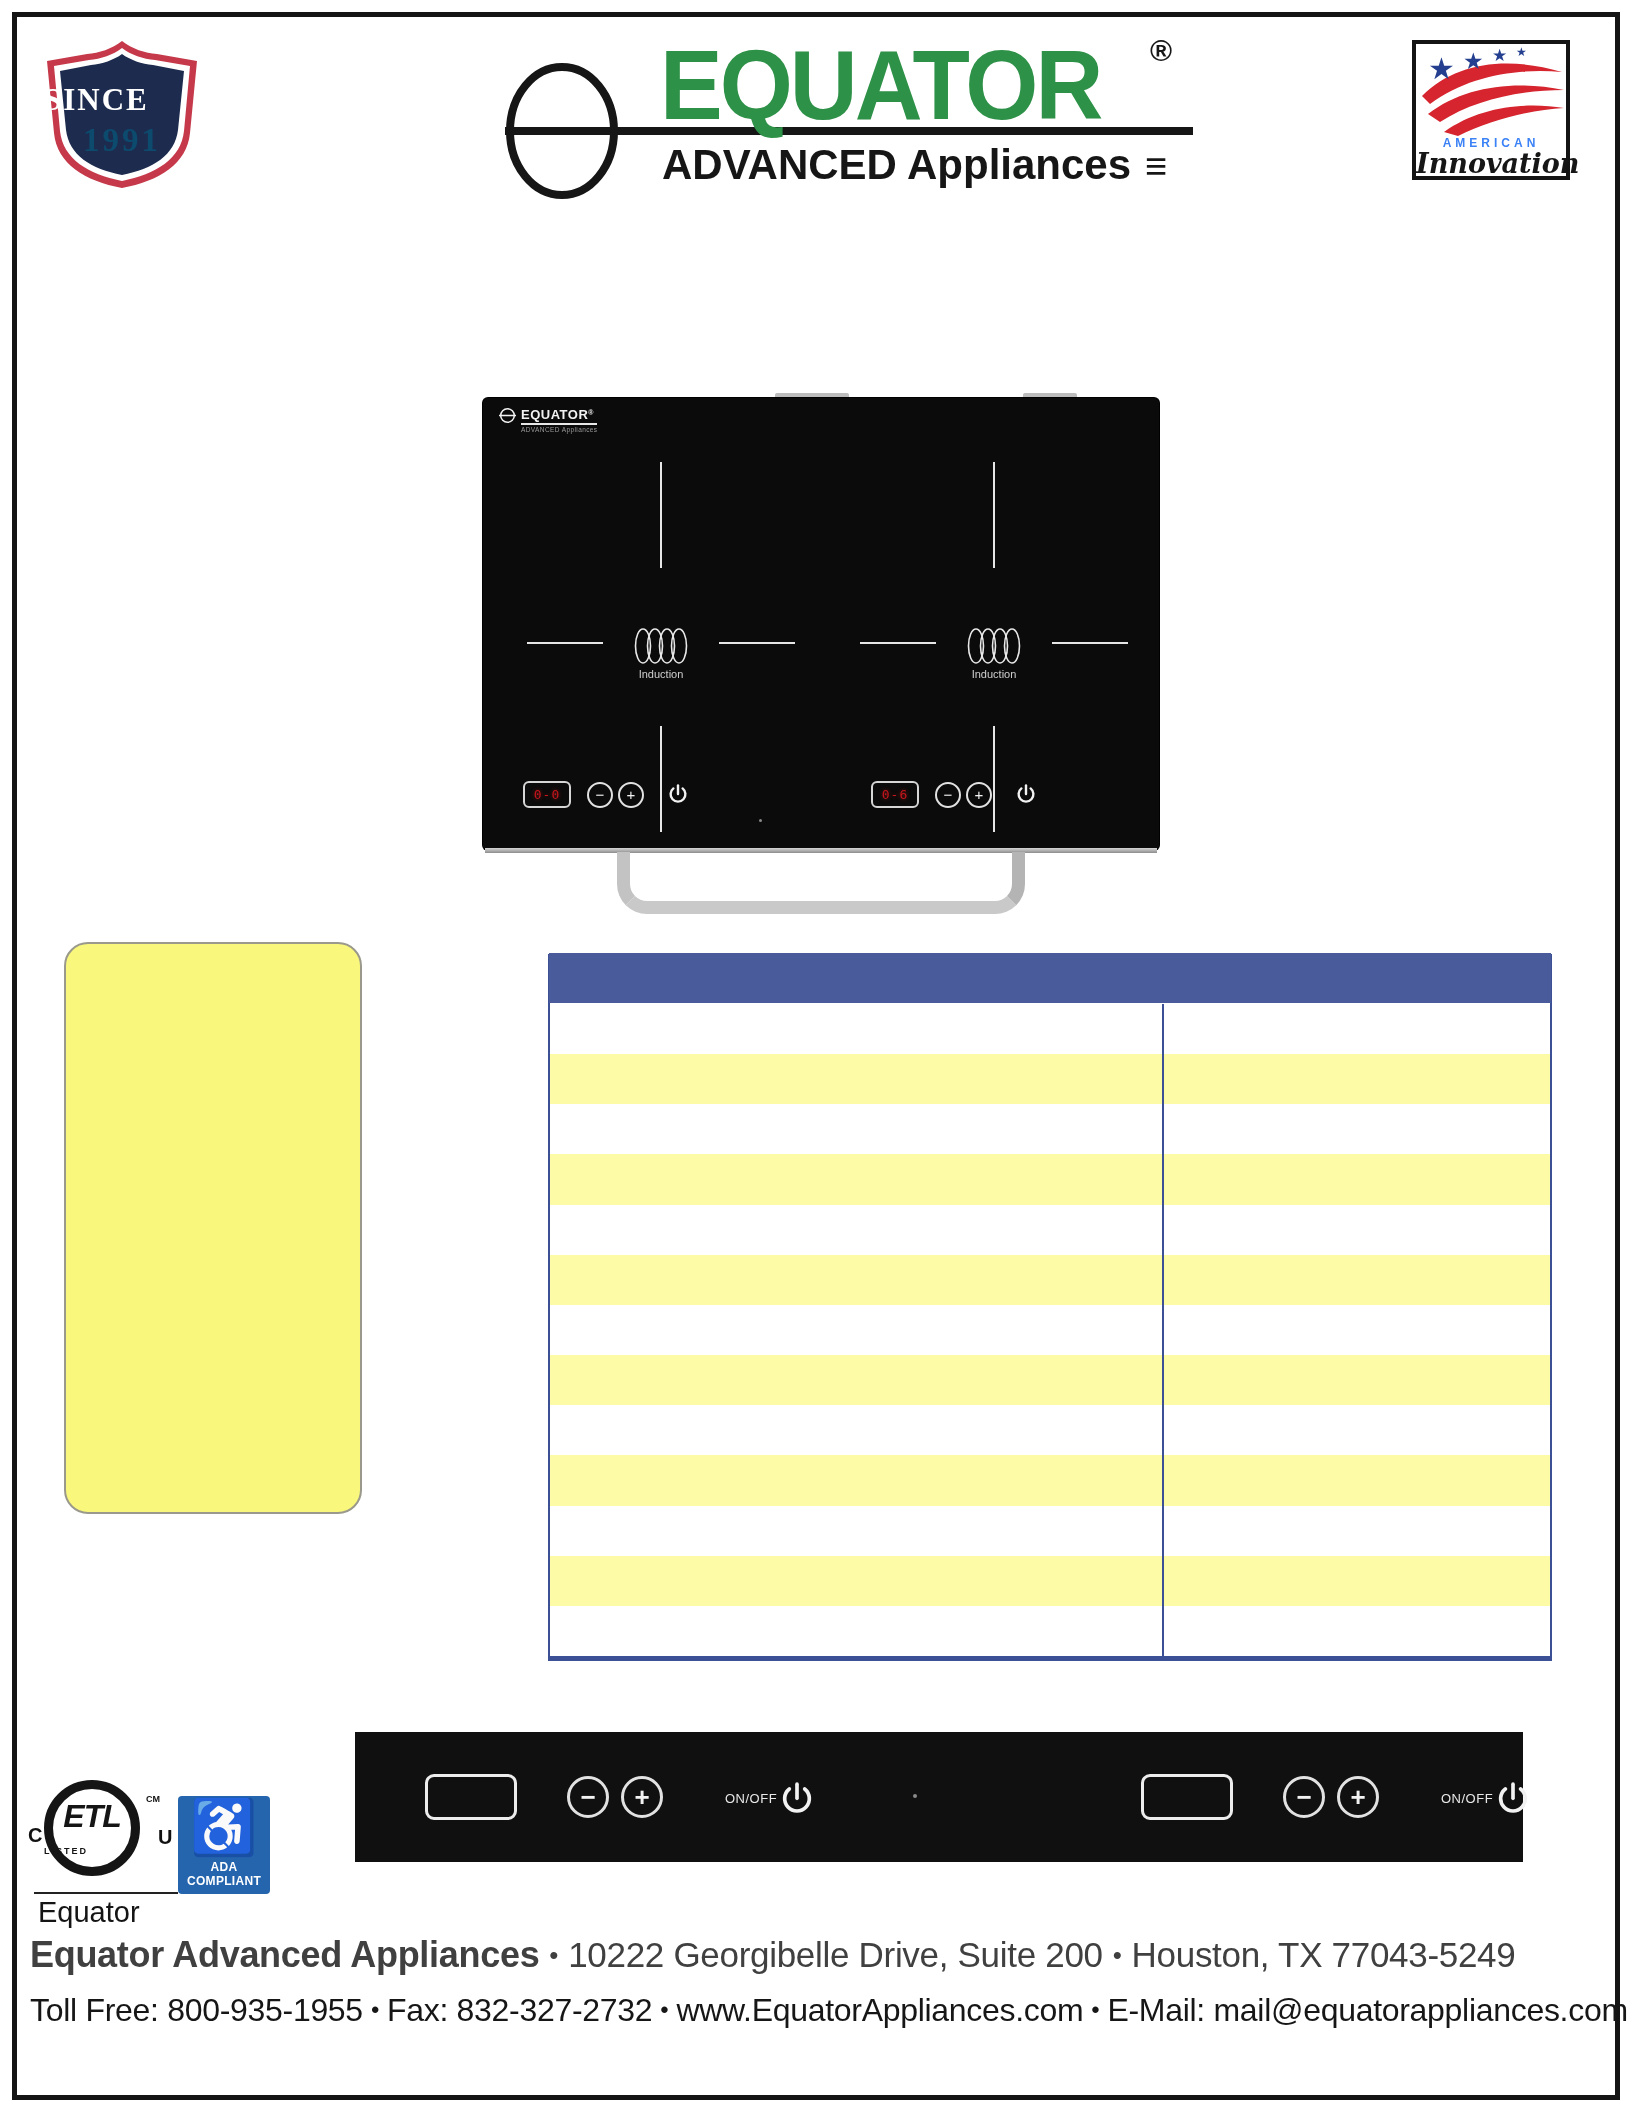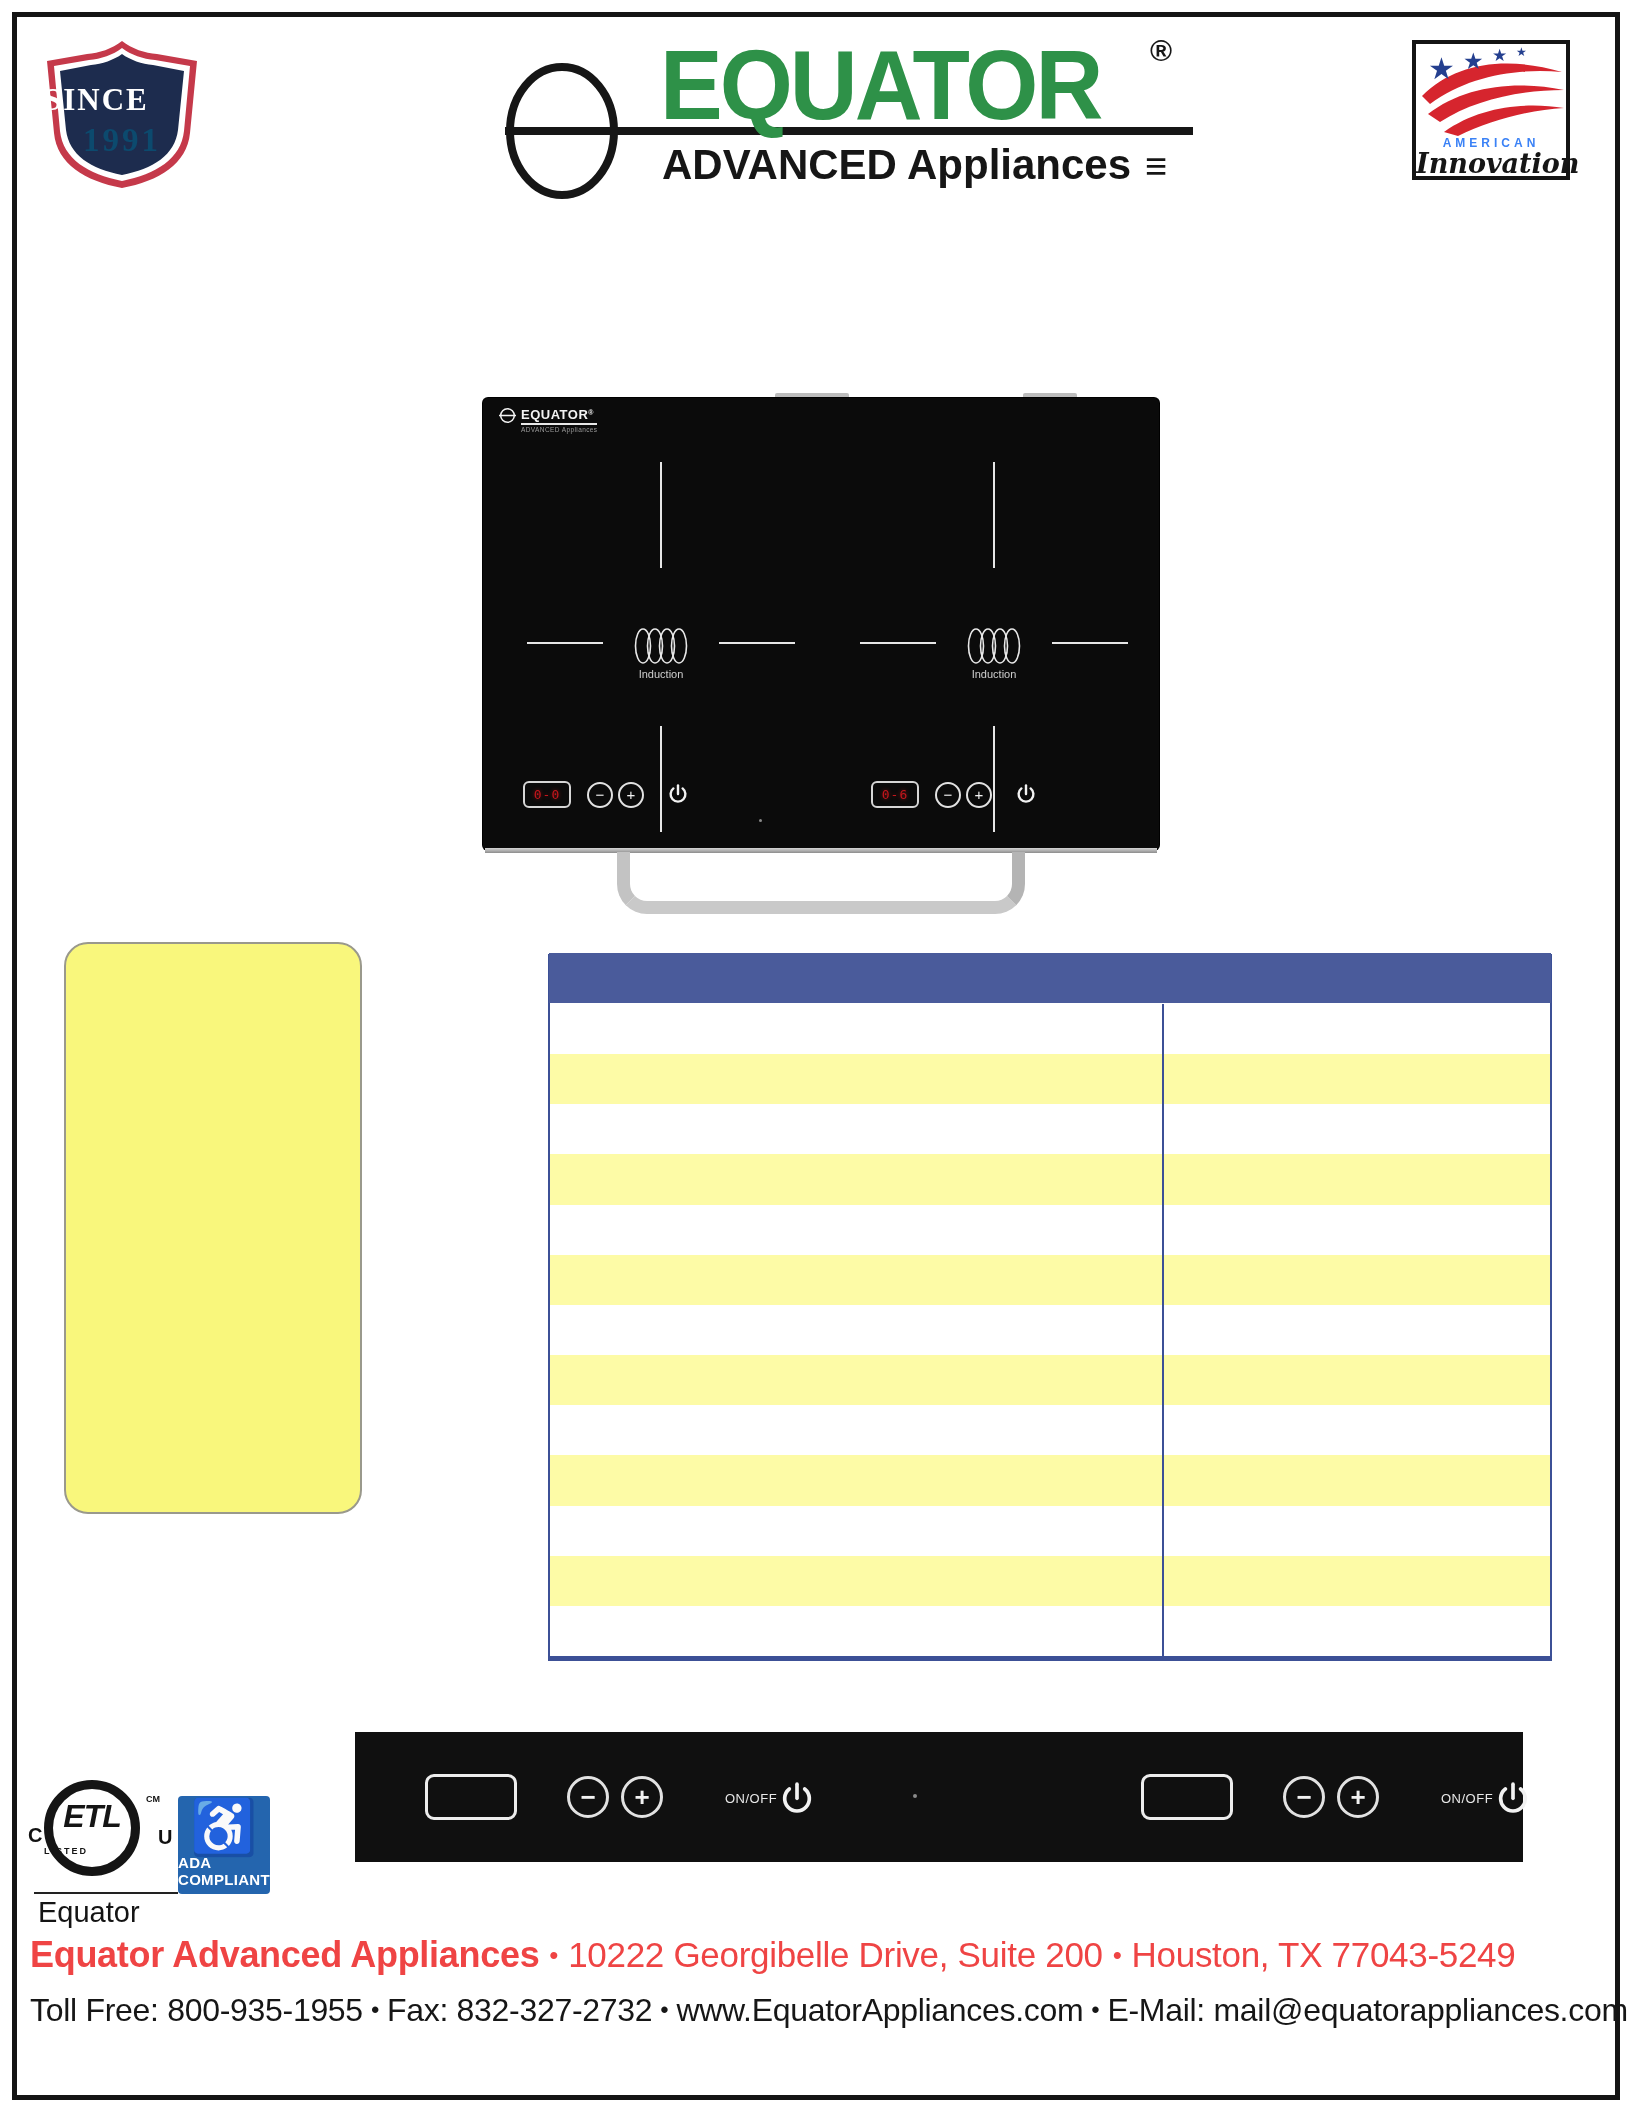--- a/index.html
+++ b/index.html
@@ -104,25 +104,25 @@
   .etl .listed { position:absolute; left:16px; top:104px; width:96px; text-align:left;
     font-size:9px; font-weight:bold; letter-spacing:2px; color:#151515; }
   .etl .cm { position:absolute; left:118px; top:52px; font-size:9px; font-weight:bold; }
   .etl .c { position:absolute; left:0px;  top:82px; font-size:20px; font-weight:bold; }
   .etl .u { position:absolute; left:130px; top:84px; font-size:20px; font-weight:bold; }
   .etl .rule { position:absolute; left:6px; top:150px; width:144px; height:2px; background:#222; }
   .etl .intertek { position:absolute; left:10px; top:154px; font-size:29px; color:#141414; letter-spacing:0px; }
   .ada { left:178px; top:1796px; width:92px; height:98px; background:var(--ada-blue,#2465AE);
     border-radius:4px; }
   .ada .sym { position:absolute; left:0; right:0; top:2px; text-align:center; color:#fff; font-size:54px; line-height:1.1; }
-  .ada .lbl { position:absolute; left:0; right:0; bottom:6px; text-align:left; color:#fff;
-    font-size:15px; font-weight:bold; letter-spacing:0.3px; }
-
-  
-  .foot1 { left:30px; top:1934px; width:1575px; font-size:35px; letter-spacing:-0.3px; white-space:nowrap; color:#ef4444; }
+  .ada .lbl { position:absolute; left:0; right:0; bottom:6px; text-align:center; color:#fff;
+    font-size:12px; font-weight:bold; letter-spacing:0.3px; }
+
+  
+  .foot1 { left:30px; top:1934px; width:1575px; font-size:35px; letter-spacing:-0.3px; white-space:nowrap; color:#404040; }
   .foot1 .co { font-weight:bold; font-size:36px; }
   .foot1 .bl { font-size:26px; vertical-align:3px; padding:0 10px; }
   .foot2 { left:30px; top:1992px; width:1575px; font-size:32px; letter-spacing:-0.3px; white-space:nowrap; color:#161616; }
   .foot2 .bl { font-size:24px; vertical-align:3px; padding:0 8px; }
 </style>
 </head>
 <body style="--brand-green: #2E9148; --header-blue: #4A5B9B; --table-border-blue: #3C5096; --stripe-yellow: #FDFBA6; --note-box-yellow: #F9F77C; --led-red: #C4161C; --ada-blue: #2465AE; --badge-navy: #1D2C4E; --badge-red: #C5394A;">
 
 <div class="page-border"></div>
 

